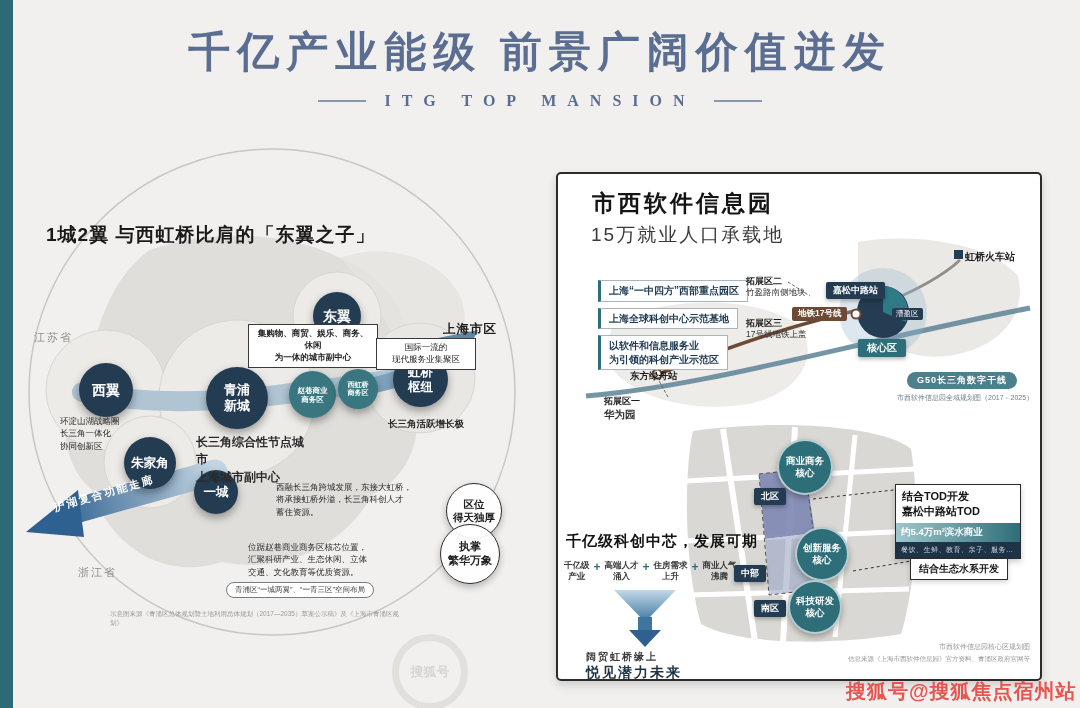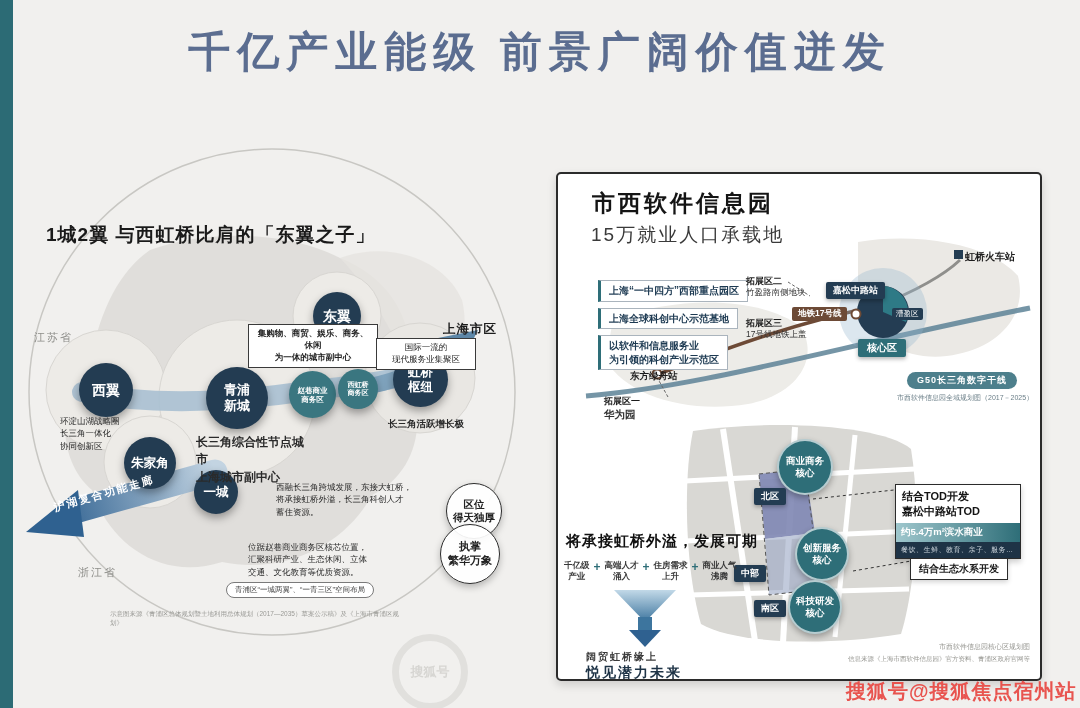--- a/index.html
+++ b/index.html
@@ -74,20 +74,25 @@
          color:#c9c8c4;font-size:13px;font-weight:bold;opacity:.65;}
 </style>
 </head>
 <body>
 
 <div id="canvas">
 
   <div class="abs strip"></div>
 
   <div class="abs hdr-title">千亿产业能级  前景广阔价值迸发</div>
+  <div class="abs hdr-sub">
+    <div class="line"></div>
+    <div class="txt">ITG TOP MANSION</div>
+    <div class="line"></div>
+  </div>
 
   <div id="left-map" class="abs">
 
     <svg width="545" height="545" viewBox="0 0 545 545">
       <defs>
         <linearGradient id="gradCorr" gradientUnits="userSpaceOnUse" x1="215" y1="332" x2="55" y2="380">
           <stop offset="0" stop-color="#c3d4e2"></stop>
             <stop offset="1" stop-color="#2f6190"></stop>
         </linearGradient>
       </defs>
@@ -236,21 +241,21 @@
 核心</div>
 
     <div class="abs tod-box" style="left:337px;top:310px;">
       <div class="t1">结合TOD开发</div>
       <div class="t2">嘉松中路站TOD</div>
       <div class="hl">约5.4万m²滨水商业</div>
       <div class="dt">餐饮、生鲜、教育、亲子、服务…</div>
     </div>
     <div class="abs eco-box" style="left:352px;top:384px;">结合生态水系开发</div>
 
-    <div class="abs rb-headline" style="left:8px;top:358px;">将承接虹桥外溢，发展可期</div>
+    <div class="abs rb-headline" style="left:8px;top:358px;">千亿级科创中芯，发展可期</div>
     <div class="abs chain" style="left:6px;top:386px;">
       <div class="item pre">千亿级
 产业</div>
       <div class="plus">+</div>
       <div class="item pre">高端人才
 涌入</div>
       <div class="plus">+</div>
       <div class="item pre">住房需求
 上升</div>
       <div class="plus">+</div>

